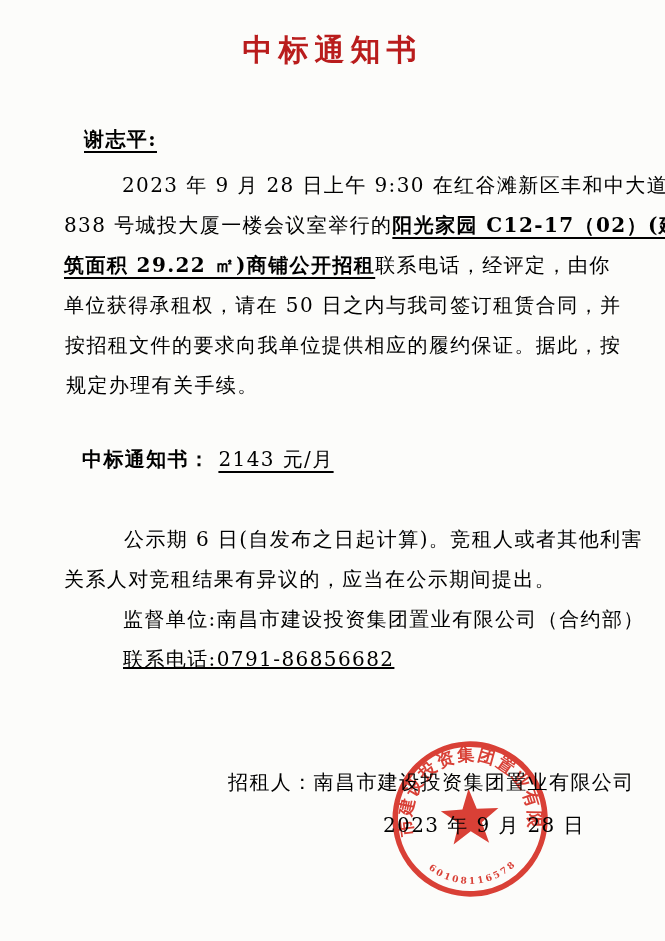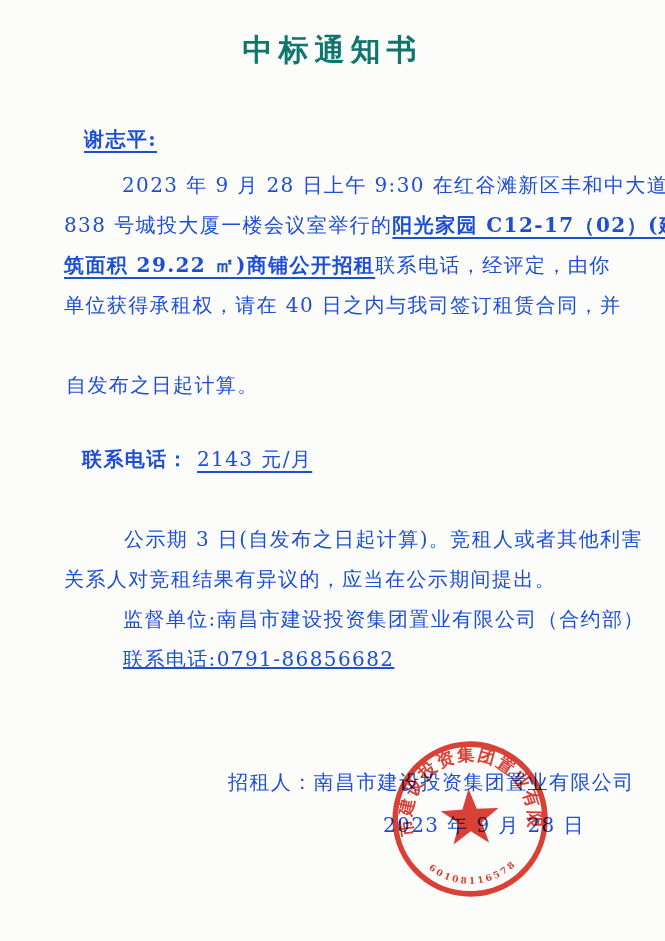--- a/index.html
+++ b/index.html
@@ -19,28 +19,28 @@
   }
   .doc-title {
     position: absolute;
     top: 30px;
     left: 0;
     width: 100%;
     text-align: center;
     font-size: 30px;
     font-weight: bold;
     letter-spacing: 6px;
-    color: #0f766e;
+    color: #b91c1c;
   }
   .line {
     position: absolute;
     white-space: nowrap;
     font-size: 20px;
     letter-spacing: 1.4px;
-    color: #1d4ed8;
+    color: #000000;
   }
   .bold { font-weight: bold; }
   .ul {
     text-decoration: underline;
     text-decoration-thickness: 1.5px;
     text-underline-offset: 5px;
   }
   .salutation { top: 126px; left: 84px; }
   .p1-l1 { top: 172px; left: 122px; }
   .p1-l2 { top: 212px; left: 64px; }
@@ -86,34 +86,37 @@
 
   <div class="line p1-l2">
     <span>838 号城投大厦一楼会议室举行的</span><span class="bold ul">阳光家园 C12-17（02）(建</span>
   </div>
 
   <div class="line p1-l3">
     <span class="bold ul">筑面积 29.22 ㎡)商铺公开招租</span><span>联系电话，经评定，由你</span>
   </div>
 
   <div class="line p1-l4">
-    <span>单位获得承租权，请在 40 日之内与我司签订租赁合同，并</span>
+    <span>单位获得承租权，请在 50 日之内与我司签订租赁合同，并</span>
   </div>
 
+  <div class="line p1-l5">
+    <span>按招租文件的要求向我单位提供相应的履约保证。据此，按</span>
+  </div>
 
   <div class="line p1-l6">
-    <span>自发布之日起计算。</span>
+    <span>规定办理有关手续。</span>
   </div>
 
   <div class="line result-line">
-    <span class="bold">联系电话：</span><span class="ul result-value">2143 元/月</span>
+    <span class="bold">中标通知书：</span><span class="ul result-value">2143 元/月</span>
   </div>
 
   <div class="line p2-l1">
-    <span>公示期 3 日(自发布之日起计算)。竞租人或者其他利害</span>
+    <span>公示期 6 日(自发布之日起计算)。竞租人或者其他利害</span>
   </div>
 
   <div class="line p2-l3">
     <span>监督单位:南昌市建设投资集团置业有限公司（合约部）</span>
   </div>
 
   <div class="line p2-l2">
     <span>关系人对竞租结果有异议的，应当在公示期间提出。</span>
   </div>
 

